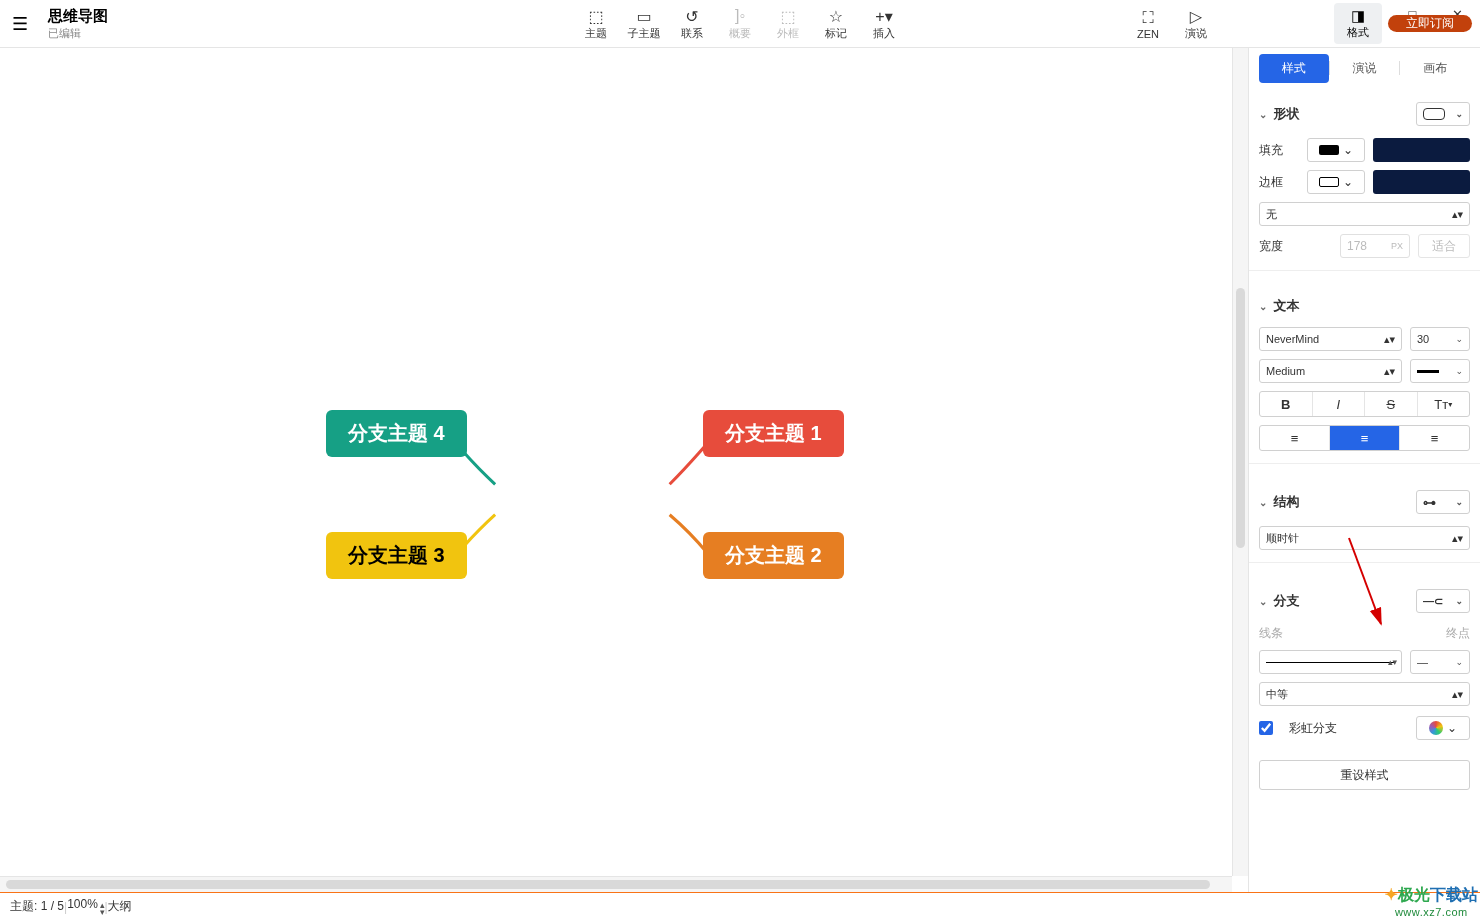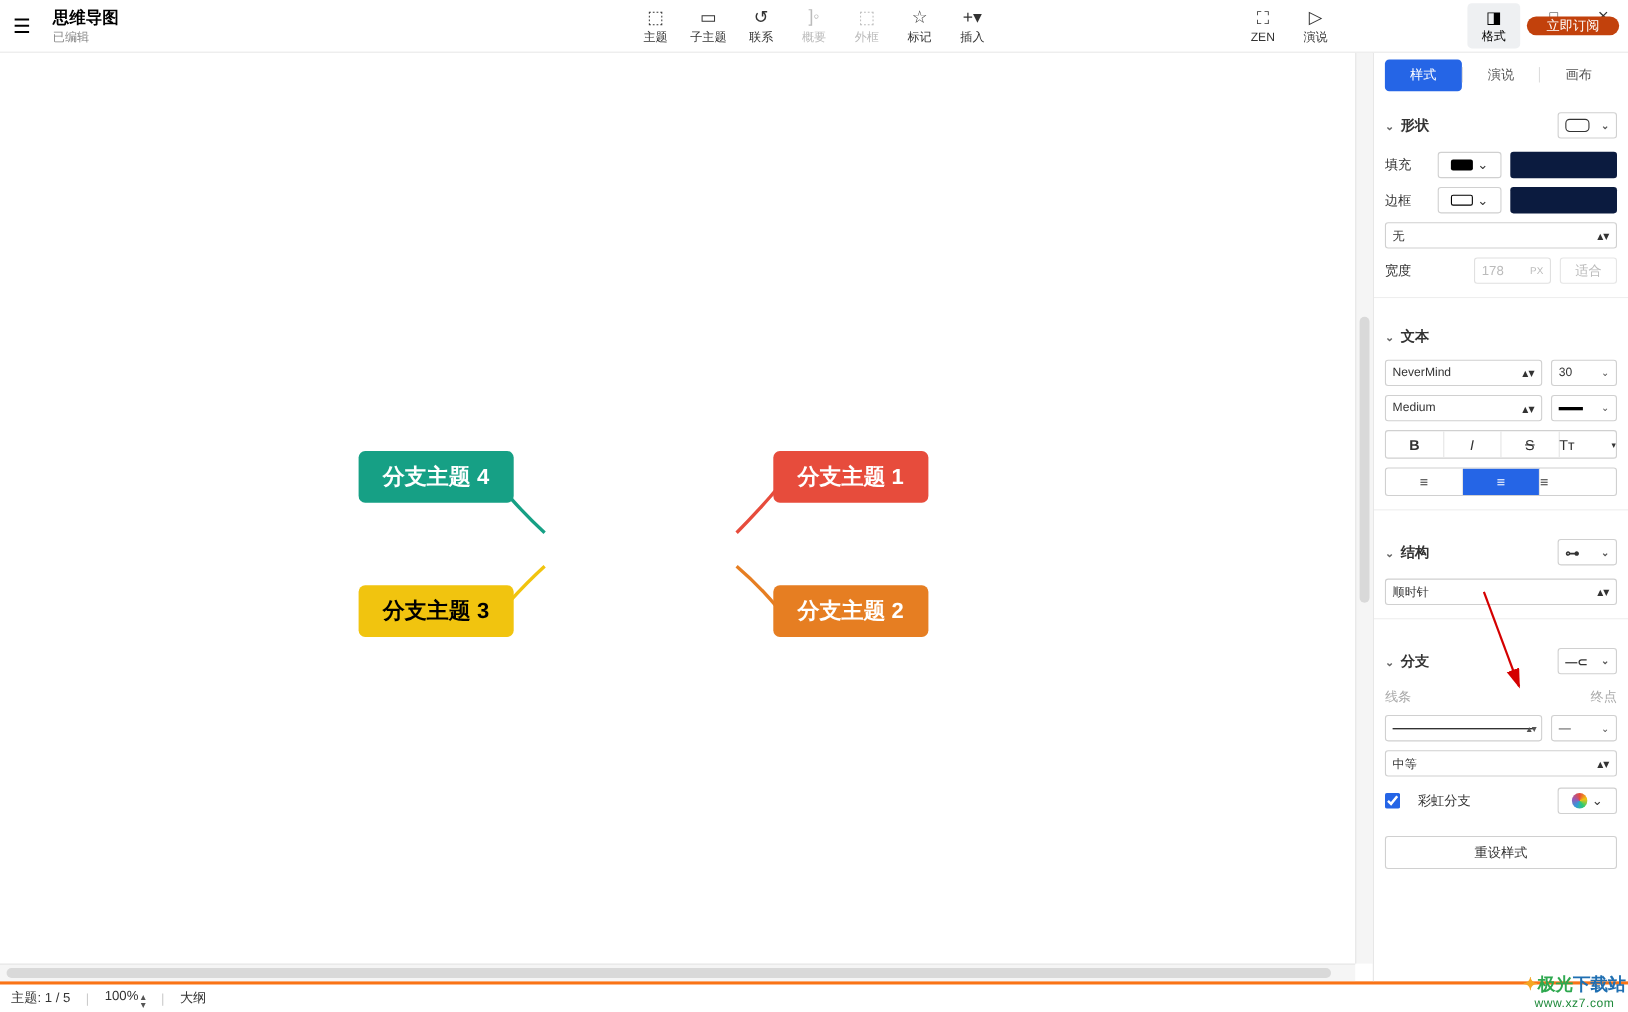--- a/index.html
+++ b/index.html
@@ -41,33 +41,33 @@
 .small-dd { height:24px; border:1px solid #d0d0d0; border-radius:3px; background:#fff; display:flex; align-items:center; justify-content:space-between; padding:0 6px; font-size:11px; cursor:pointer; }
 .small-dd .dd-arrow{font-size:9px; color:#555; margin-left:4px;}
 .swatch-btn { width:58px; height:24px; border:1px solid #d0d0d0; border-radius:3px; display:flex; align-items:center; justify-content:center; gap:4px; cursor:pointer;}
 .swatch-btn .sw { width:20px; height:10px; border-radius:2px; }
 .color-block { flex:1; height:24px; border-radius:3px; }
 .full-dd { flex:1; }
 .num-input { width:70px; height:24px; border:1px solid #e0e0e0; border-radius:3px; display:flex; align-items:center; padding:0 6px; color:#bbb; font-size:12px; justify-content:space-between;}
 .fit-btn { width:52px; height:24px; border:1px solid #e5e5e5; border-radius:3px; display:flex; align-items:center; justify-content:center; color:#bbb; font-size:12px;}
 .seg { display:flex; border:1px solid #d0d0d0; border-radius:3px; overflow:hidden; height:26px; }
 .seg .seg-btn { flex:1; display:flex; align-items:center; justify-content:center; font-size:13px; cursor:pointer; border-right:1px solid #e5e5e5; }
-.seg .seg-btn:last-child{border-right:none;justify-content:space-between;}
+.seg .seg-btn:last-child{border-right:none;}
 .seg .seg-btn.active { background:#2565e6; color:#fff; }
 .hr { height:1px; background:#eee; margin:12px -10px; }
 .line-preview { flex:1; height:24px; border:1px solid #d0d0d0; border-radius:3px; position:relative; display:flex; align-items:center; padding:0 6px; cursor:pointer;}
 .line-preview .ln{flex:1; height:1px; background:#000;}
 .line-preview .spin{position:absolute; right:4px; font-size:9px; color:#555; display:flex; flex-direction:column; line-height:7px;}
 .endpoint-dd{width:60px;}
 .cb-row{display:flex; align-items:center; gap:16px; margin-top:10px;}
 .cb-row input{accent-color:#2565e6; width:14px; height:14px;}
 .rainbow-dd{margin-left:auto; width:54px; height:24px; border:1px solid #d0d0d0; border-radius:3px; display:flex; align-items:center; justify-content:center; gap:4px; cursor:pointer;}
 .rainbow-circle{width:14px;height:14px;border-radius:50%;background:conic-gradient(#e74c3c,#f1c40f,#2ecc71,#3498db,#9b59b6,#e74c3c);}
 .reset-btn { margin-top:20px; height:30px; border:1px solid #d0d0d0; border-radius:3px; background:#fff; display:flex; align-items:center; justify-content:center; font-size:12px; cursor:pointer;}
-.statusbar { height:28px; border-top:3px solid #f97316; display:flex; align-items:center; font-size:12px; color:#333; padding:0 10px; gap:14px;}
+.statusbar { height:28px; border-top:1px solid #f97316; display:flex; align-items:center; font-size:12px; color:#333; padding:0 10px; }
 .statusbar .spinner { font-size:9px; display:inline-flex; flex-direction:column; line-height:7px; color:#555; margin-left:2px;}
 .statusbar .sep{color:#ccc;}
 .watermark{position:absolute; right:2px; bottom:2px; text-align:center; pointer-events:none;}
 .watermark .l1{font-size:16px; font-weight:700;}
 .watermark .l1 .g{color:#2ea84f;} .watermark .l1 .b{color:#1f6fb2;}
 .watermark .l2{font-size:11px; color:#1f8a3b; letter-spacing:0.5px;}
 
 .node { position:absolute; padding:10px 22px; border-radius:6px; font-size:20px; font-weight:600; white-space:nowrap; }
 .center-node{ background:#0b1b3f; color:#fff; border:3px solid #1aa9e6; padding:16px 26px; font-size:30px; border-radius:8px;}
 .n-red{background:#e74c3c;color:#fff;}

